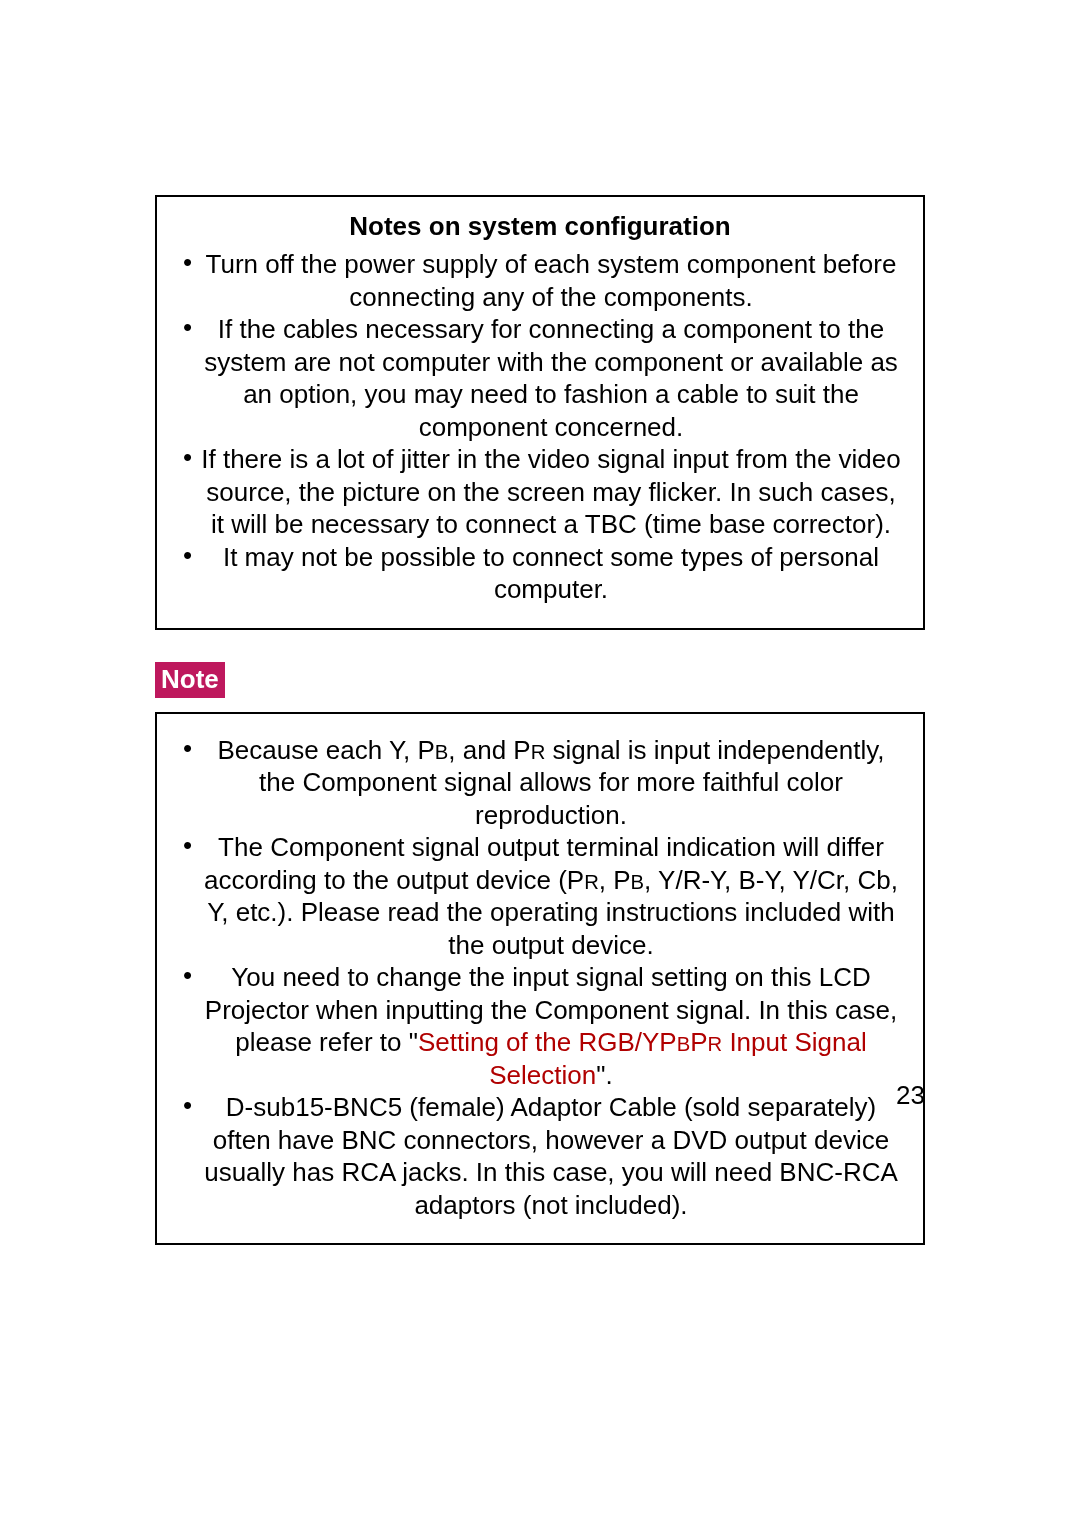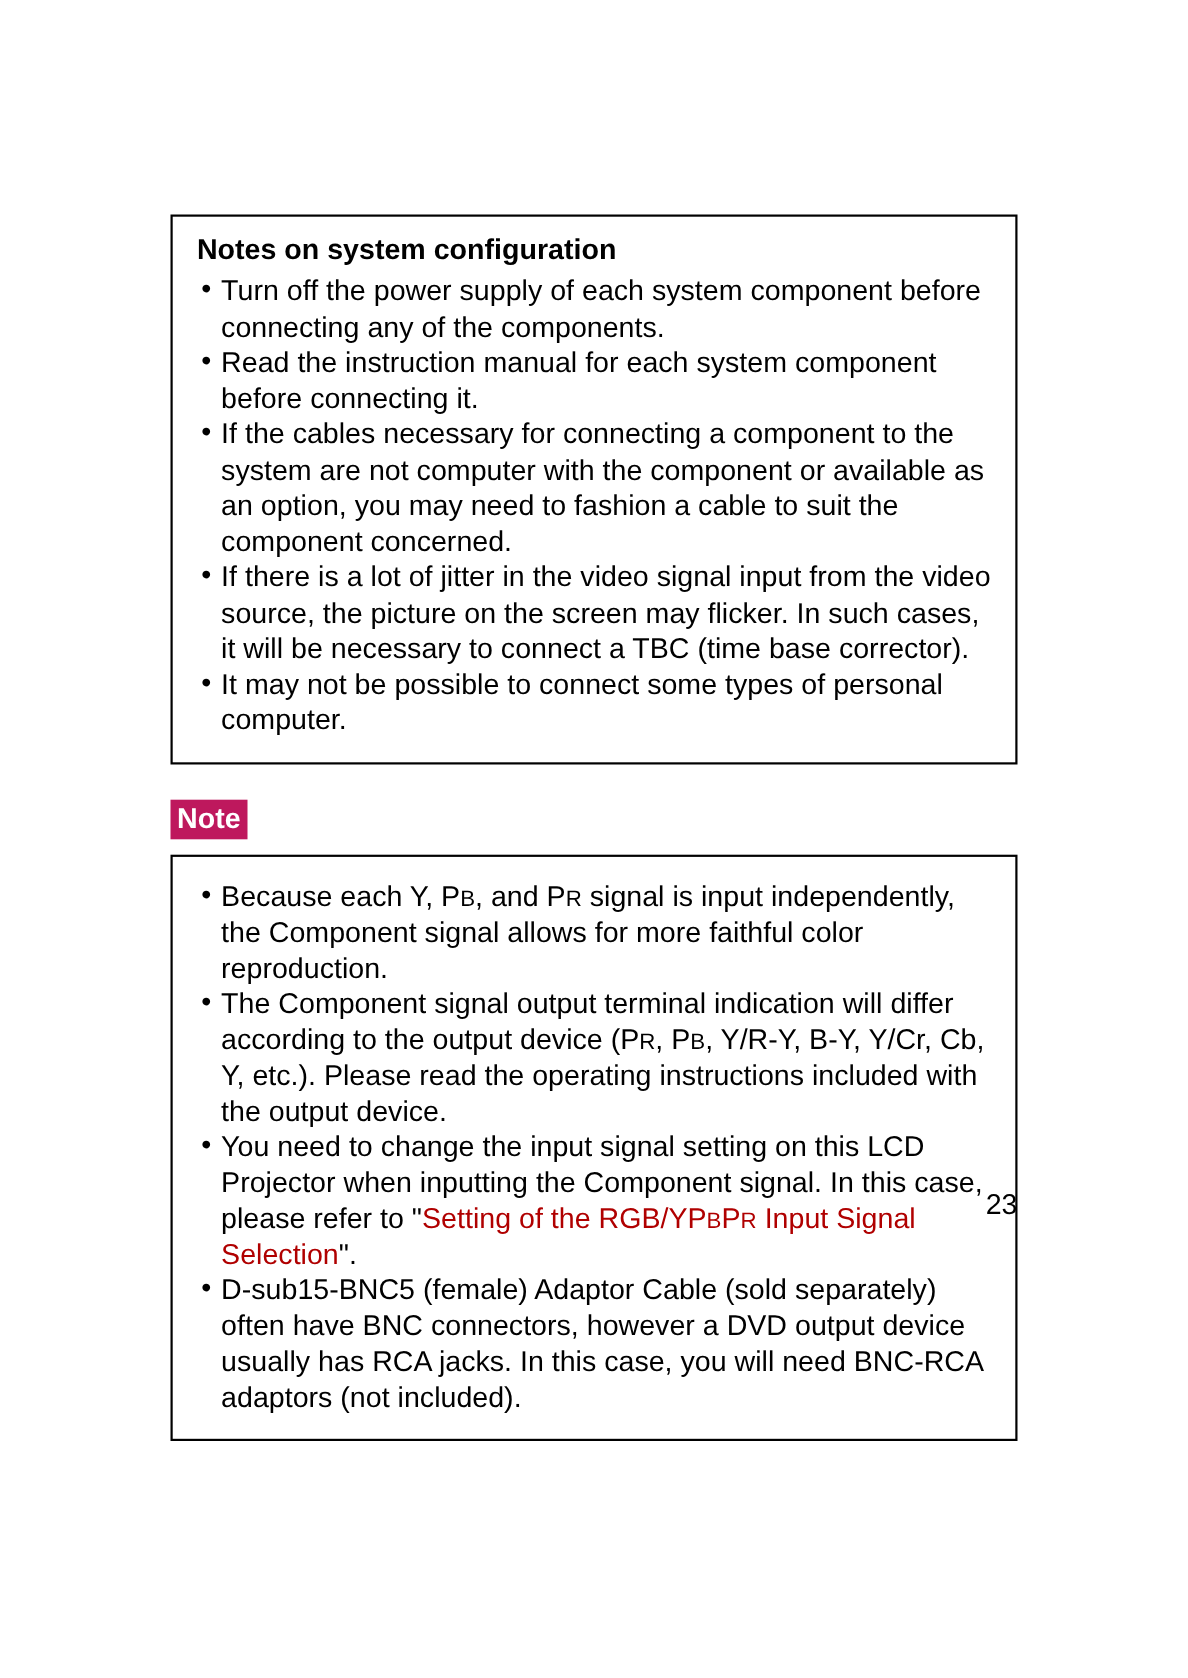--- a/index.html
+++ b/index.html
@@ -28,20 +28,21 @@
     margin: 0;
     font-size: 42px;
     font-weight: bold;
     color: #000;
     letter-spacing: 0.5px;
   }
   .box {
     border: 2px solid #000;
     padding: 14px 22px 22px 22px;
     margin-bottom: 32px;
+    text-align: center;
   }
   .box-heading {
     font-weight: bold;
     font-size: 26px;
     margin: 0 0 6px 0;
   }
   ul.bullets {
     list-style: none;
     margin: 0;
     padding: 0 0 0 4px;
@@ -88,21 +89,20 @@
 </head>
 <body>
 
 <div class="page">
 
 
   <div class="box">
     <p class="box-heading">Notes on system configuration</p>
     <ul class="bullets">
       <li>Turn off the power supply of each system component before connecting any of the components.</li>
-      <li>Read the instruction manual for each system component before connecting it.</li>
       <li>If the cables necessary for connecting a component to the system are not computer with the component or available as an option, you may need to fashion a cable to suit the component concerned.</li>
       <li>If there is a lot of jitter in the video signal input from the video source, the picture on the screen may flicker. In such cases, it will be necessary to connect a TBC (time base corrector).</li>
       <li>It may not be possible to connect some types of personal computer.</li>
     </ul>
   </div>
 
   <div>
     <span class="note-tag">Note</span>
   </div>
 

